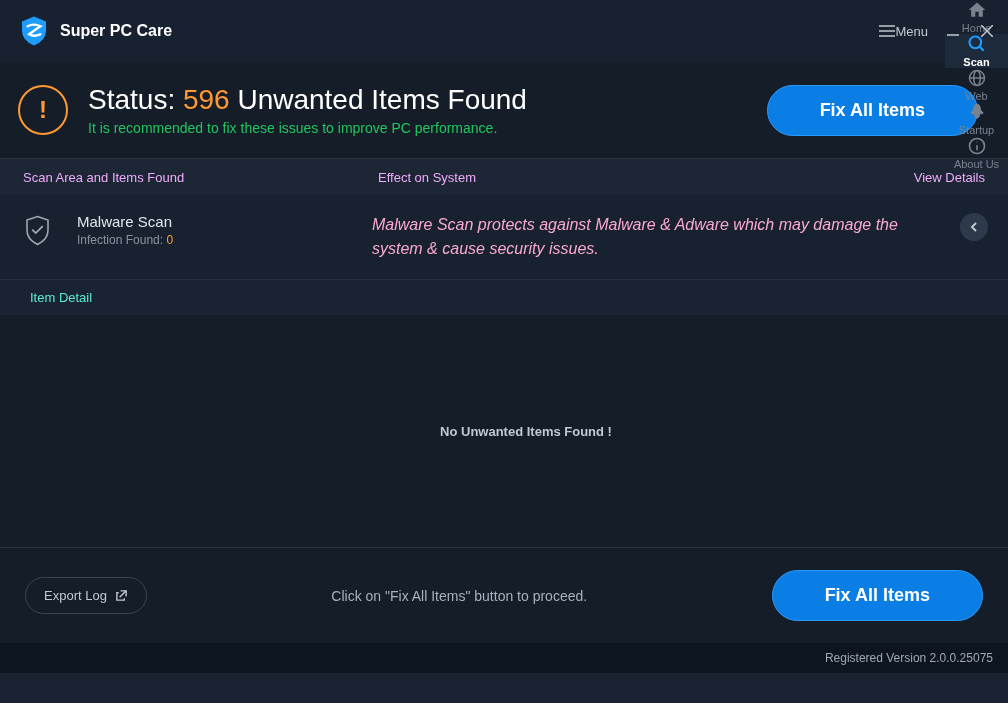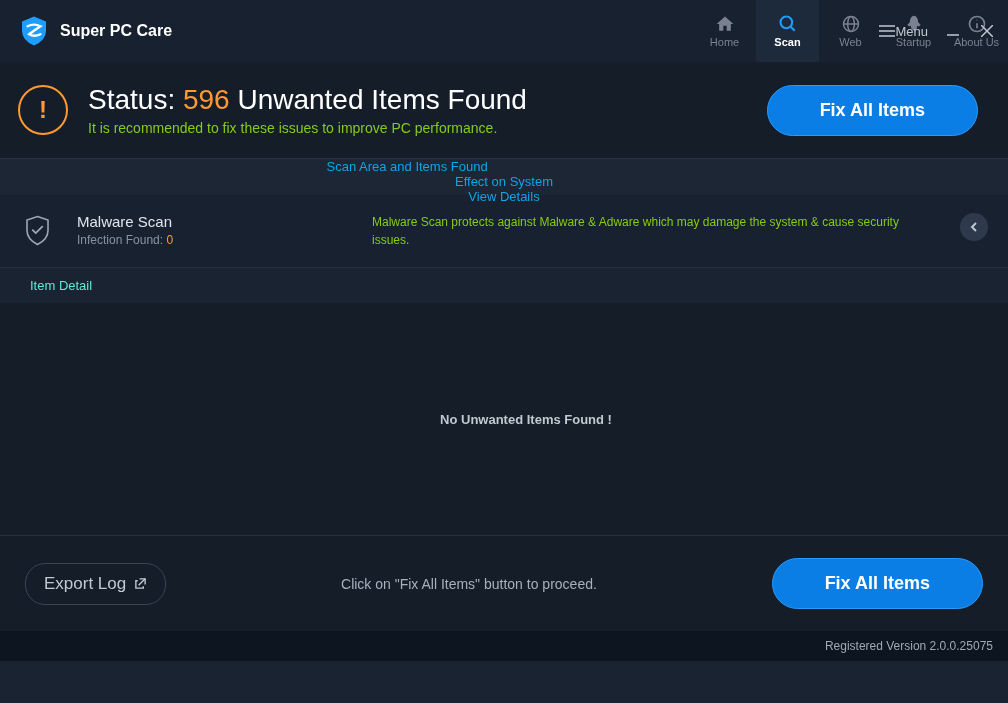--- a/index.html
+++ b/index.html
@@ -33,20 +33,21 @@
     }
     .app-title {
       font-size: 16px;
       font-weight: bold;
       color: #fff;
     }
     .nav-tabs {
       display: flex;
       margin-left: 185px;
       height: 100%;
+      flex-direction: column;
     }
     .nav-tab {
       width: 63px;
       height: 100%;
       display: flex;
       flex-direction: column;
       align-items: center;
       justify-content: center;
       gap: 2px;
       cursor: pointer;
@@ -122,43 +123,42 @@
       font-size: 28px;
       font-weight: 500;
       color: #fff;
       margin-bottom: 4px;
     }
     .status-count {
       color: #ff9933;
     }
     .status-subtitle {
       font-size: 14px;
-      color: #84cc16;
+      color: #22c55e;
     }
     .fix-btn-top {
       background: #0a7ee5;
       color: #fff;
       border: 1px solid #2a9aff;
       border-radius: 26px;
       padding: 14px 52px;
       font-size: 18px;
       font-weight: bold;
       cursor: pointer;
     }
     
     
     .table-header {
       background: #1c2635;
       height: 36px;
       display: flex;
       align-items: center;
       padding: 0 23px;
       font-size: 13px;
-      color: #0ea5e9;
-      flex-direction: column;
+      color: #f0abfc;
     }
     .col-scan-area { width: 355px; }
     .col-effect { flex: 1; }
     .col-view { text-align: right; cursor: pointer; }
     
     
     .scan-row {
       background: #18212f;
       padding: 18px 20px;
       display: flex;
@@ -178,24 +178,25 @@
       color: #e0e5eb;
       margin-bottom: 3px;
     }
     .scan-detail {
       font-size: 12px;
       color: #8a92a0;
     }
     .scan-count { color: #ff9933; }
     .scan-description {
       flex: 1;
-      font-size: 12px;
-      color: #84cc16;
+      font-size: 16px;
+      color: #f9a8d4;
       line-height: 1.5;
       padding-right: 50px;
+      font-style: italic;
     }
     .collapse-btn {
       width: 28px;
       height: 28px;
       background: #2e3a4c;
       border-radius: 50%;
       display: flex;
       align-items: center;
       justify-content: center;
       cursor: pointer;
@@ -228,21 +229,21 @@
       display: flex;
       align-items: center;
       border-top: 1px solid #252f3e;
     }
     .export-btn {
       border: 1px solid #3a4455;
       background: transparent;
       color: #c0c8d0;
       border-radius: 20px;
       padding: 10px 18px;
-      font-size: 17px;
+      font-size: 13px;
       cursor: pointer;
       display: flex;
       align-items: center;
       gap: 8px;
     }
     .footer-text {
       flex: 1;
       text-align: center;
       font-size: 14px;
       color: #a8b0bd;

